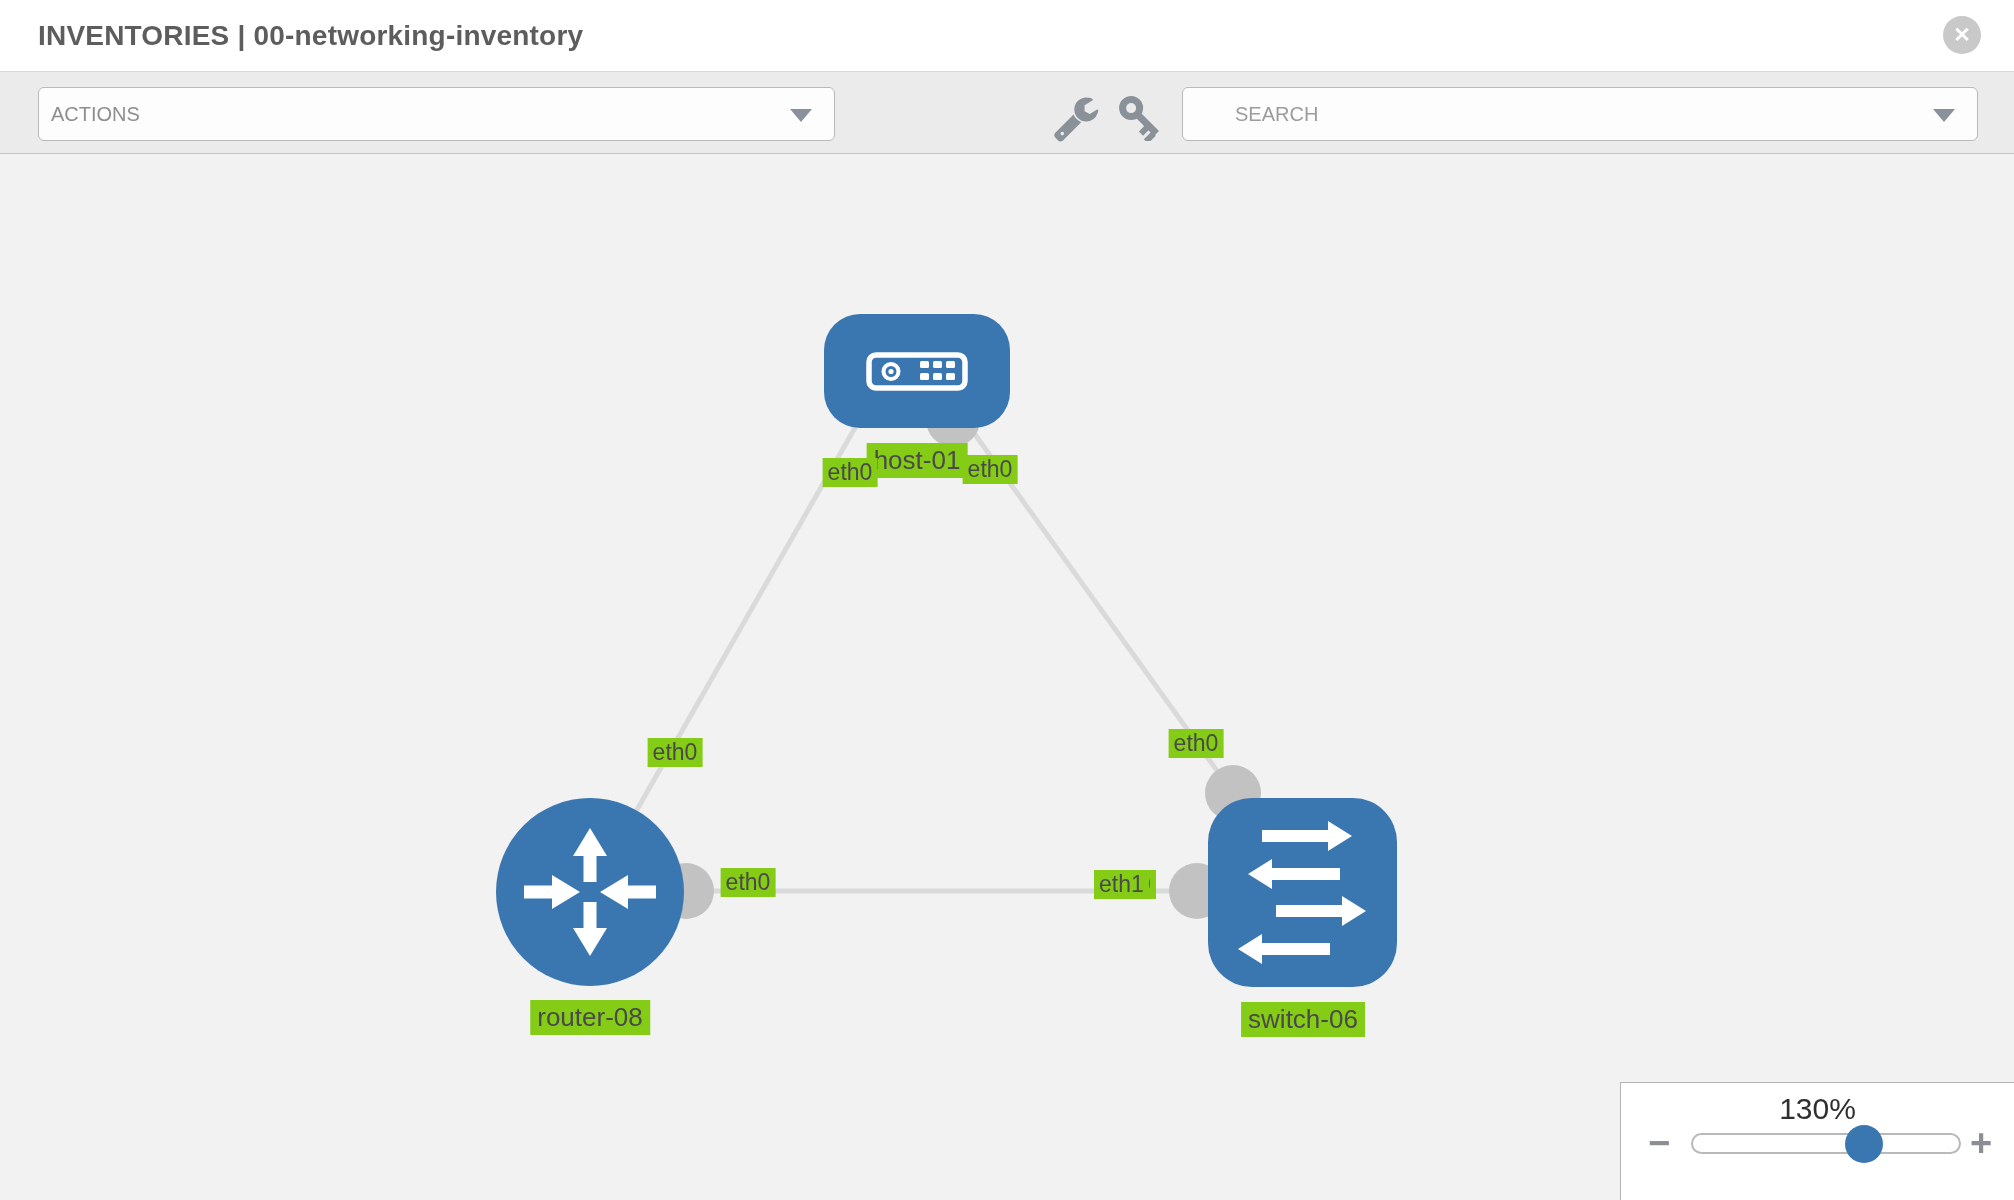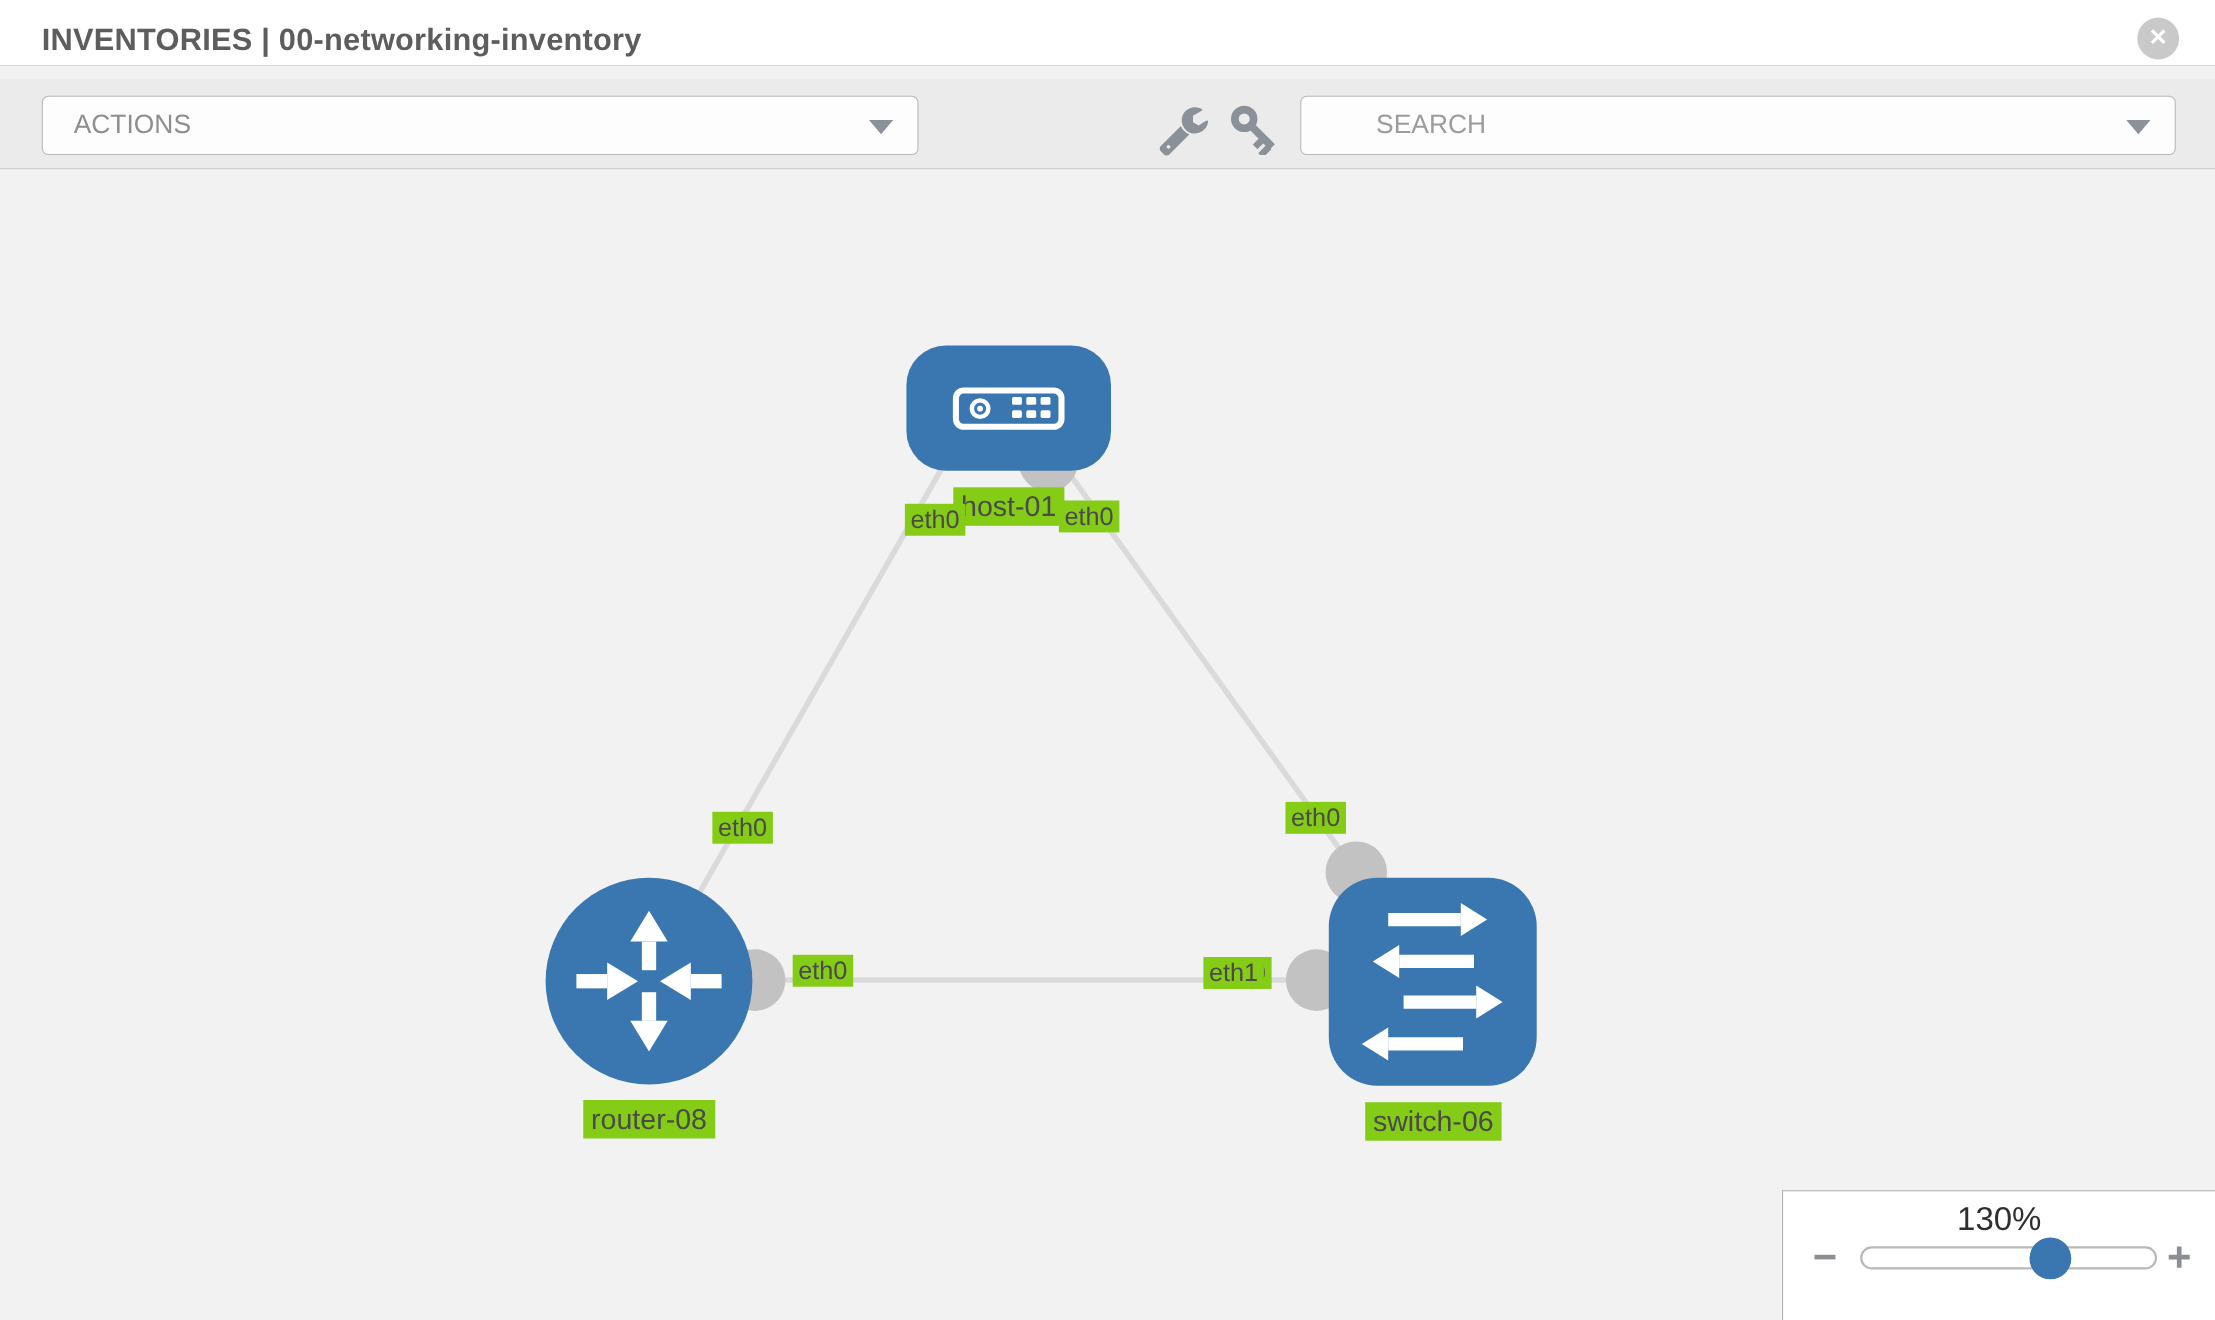--- a/index.html
+++ b/index.html
@@ -4,21 +4,21 @@
 <style>
   * { box-sizing: border-box; }
   html,body { margin:0; padding:0; }
   body {
     width:2014px; height:1200px; overflow:hidden; position:relative;
     font-family:"Liberation Sans", sans-serif; background:#f2f2f2;
   }
 
   
   .header {
-    position:absolute; top:0; left:0; width:2014px; height:60px;
+    position:absolute; top:0; left:0; width:2014px; height:72px;
     background:#ffffff; border-bottom:1px solid #d8d8d8;padding-left:20px;
   }
   .header .title {
     position:absolute; left:38px; top:0; line-height:72px;
     font-size:28px; font-weight:700; color:#5d5d5d; letter-spacing:0.2px;
   }
   .close-btn {
     position:absolute; left:1943px; top:16px; width:38px; height:38px;
     border-radius:50%; background:#c9c9c9; color:#ffffff;
     font-size:21px; font-weight:700; text-align:center; line-height:38px;
@@ -28,21 +28,21 @@
   
   .toolbar {
     position:absolute; top:72px; left:0; width:2014px; height:82px;
     background:#ebebeb; border-bottom:1px solid #c6c6c6;
   }
   .select-box {
     position:absolute; top:15px; height:54px; background:#fdfdfd;
     border:1px solid #b9b9b9; border-radius:6px;
   }
   .select-box .sel-text {
-    position:absolute; left:28px; top:0; line-height:52px; font-size:24px; color:#8e8e8e;
+    position:absolute; left:12px; top:0; line-height:52px; font-size:20px; color:#8e8e8e;
   }
   .caret {
     position:absolute; right:22px; top:21px; width:0; height:0;
     border-left:11px solid transparent; border-right:11px solid transparent;
     border-top:13px solid #8b919b;
   }
   .tool-icon { position:absolute; cursor:pointer; }
 
   
   .canvas {

